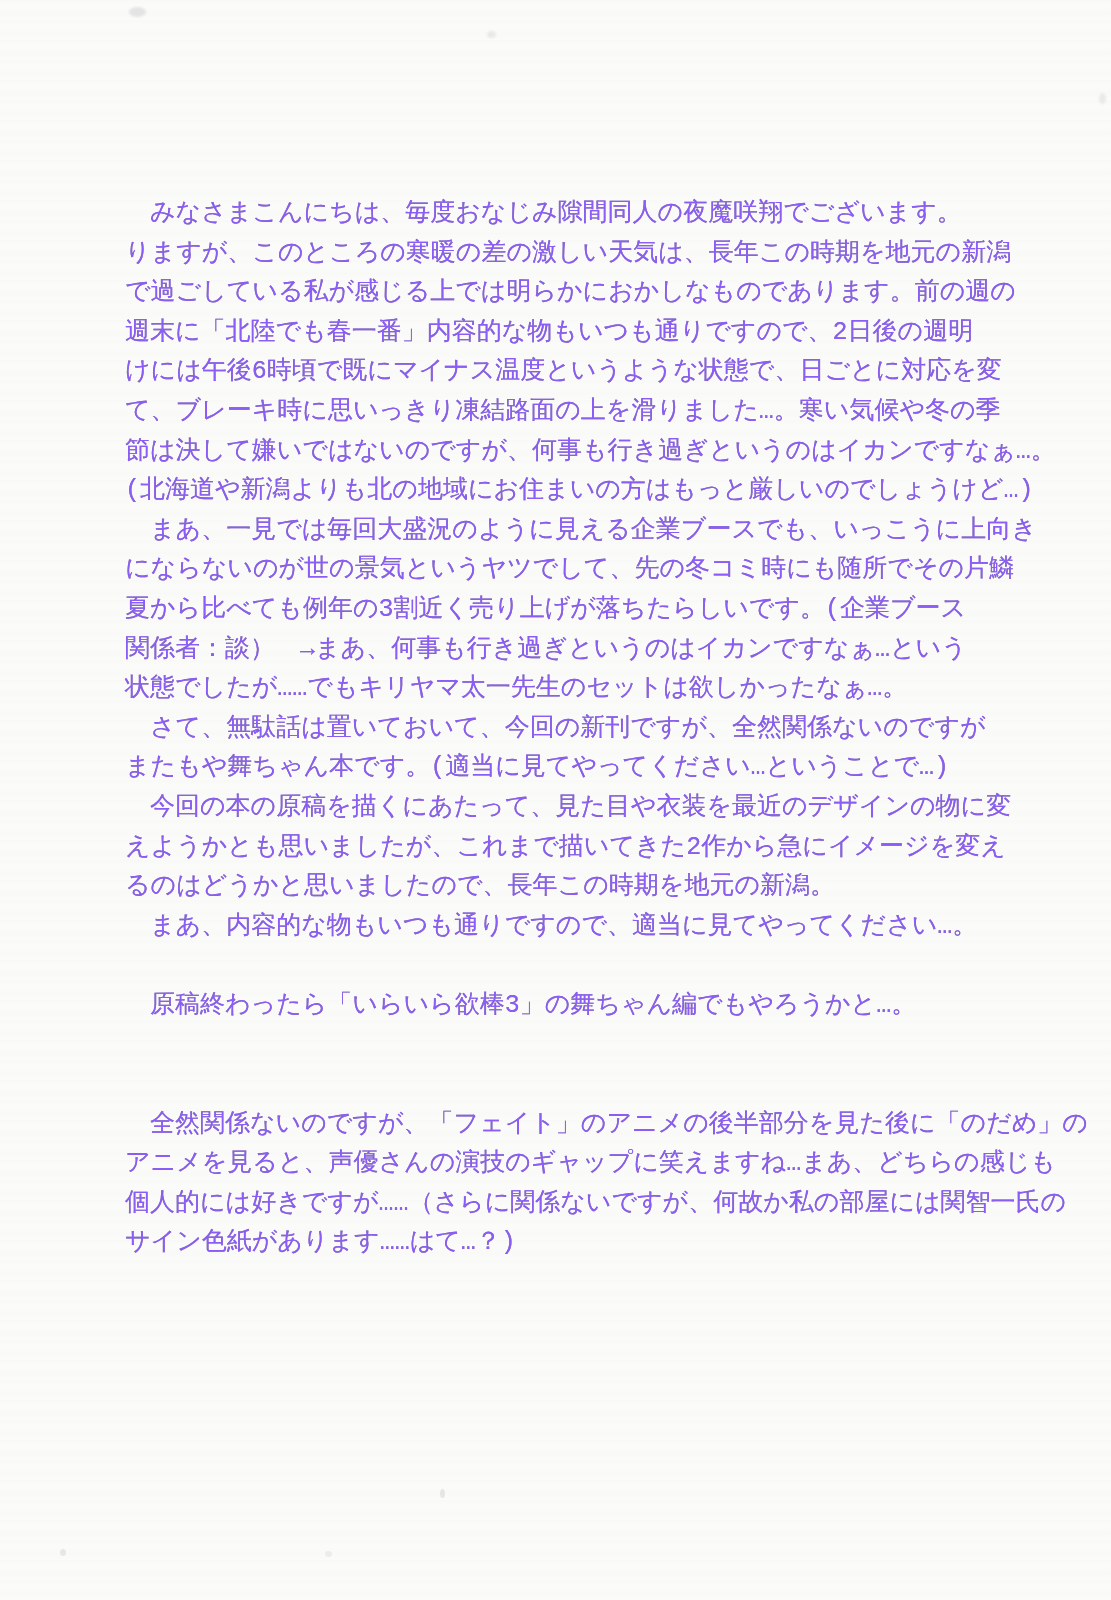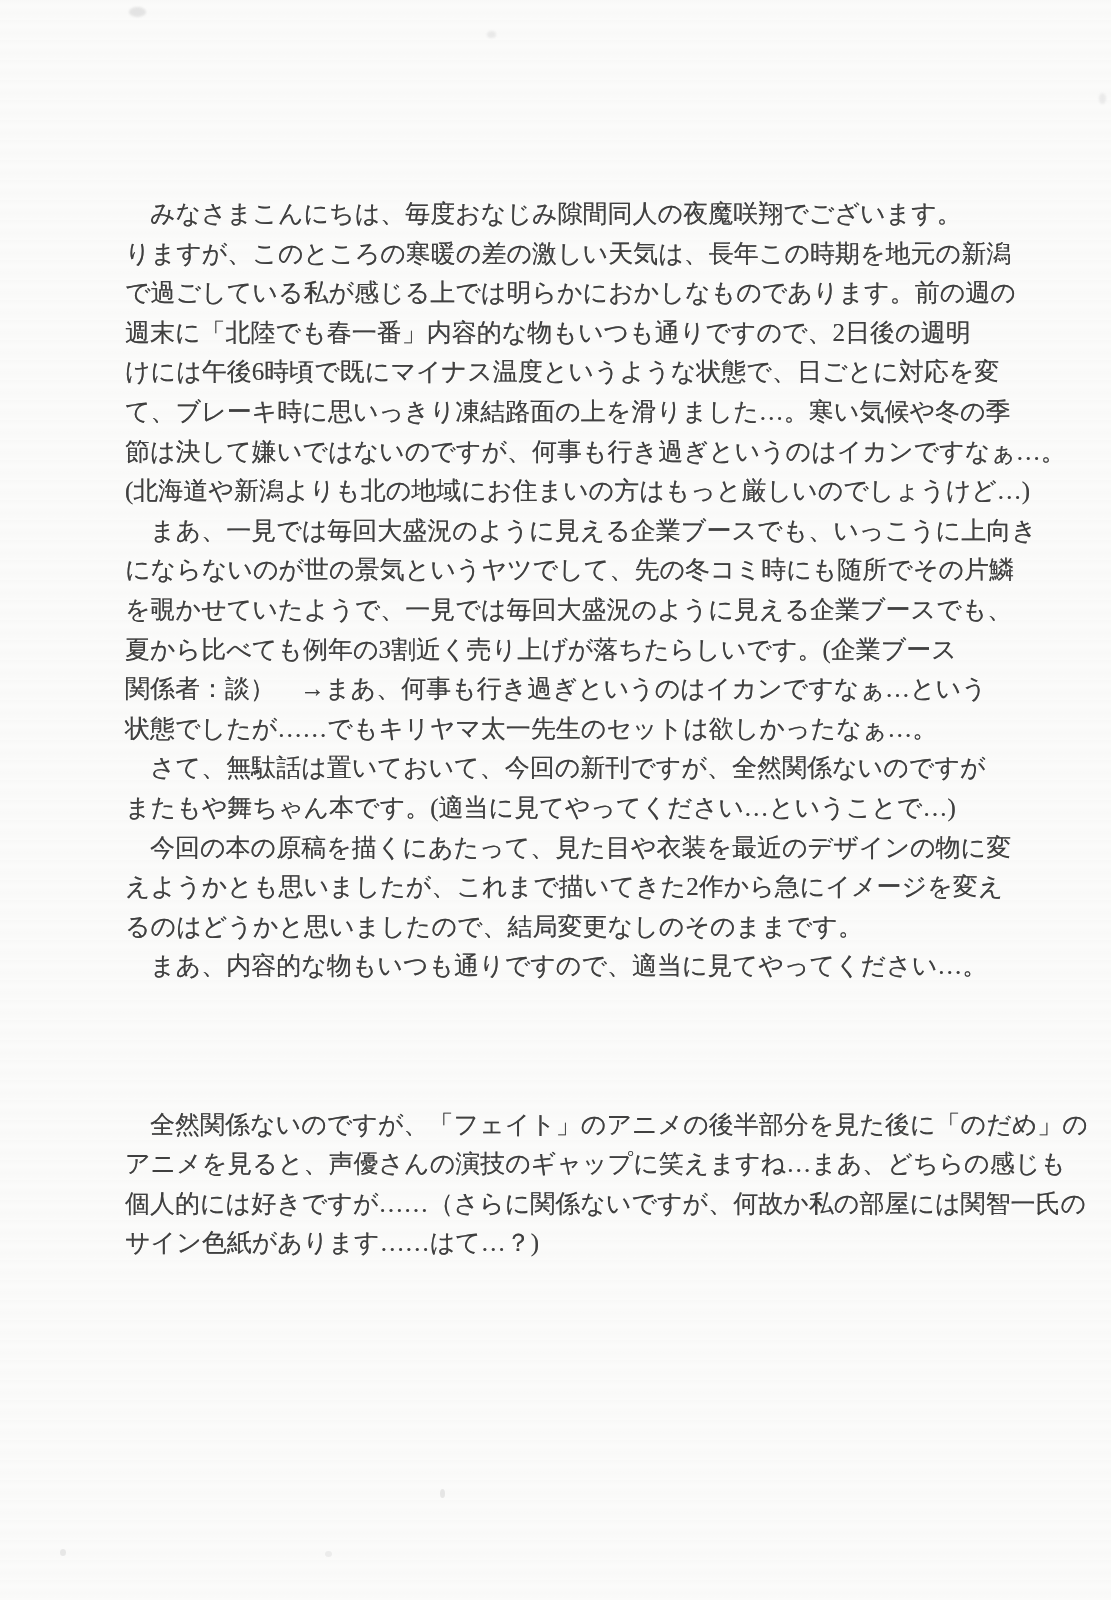--- a/index.html
+++ b/index.html
@@ -52,42 +52,42 @@
   .speck-2 { left: 487px; top: 31px;   width: 9px;  height: 7px;  background: #dedede; opacity: .6;  filter: blur(1px); }
   .speck-3 { left: 1099px; top: 93px;  width: 7px;  height: 11px; background: #e0e0e0; opacity: .6;  filter: blur(1px); }
   .speck-4 { left: 440px; top: 1489px; width: 5px;  height: 9px;  background: #d6d6d6; opacity: .55; filter: blur(.5px); }
   .speck-5 { left: 60px;  top: 1549px; width: 6px;  height: 7px;  background: #d9d9d9; opacity: .55; filter: blur(.5px); }
   .speck-6 { left: 325px; top: 1551px; width: 7px;  height: 6px;  background: #e2e2e2; opacity: .55; filter: blur(.5px); }
 </style>
 </head>
 <body>
 
 <div class="page" style="background: rgb(251, 251, 250);">
-  <div class="textblock" style="color: #404040;">
+  <div class="textblock" style="color: #8b5cf6; font-family: Liberation Mono, monospace;">
       <div class="line">　みなさまこんにちは、毎度おなじみ隙間同人の夜魔咲翔でございます。</div>
       <div class="line">りますが、このところの寒暖の差の激しい天気は、長年この時期を地元の新潟</div>
       <div class="line">で過ごしている私が感じる上では明らかにおかしなものであります。前の週の</div>
       <div class="line">週末に「北陸でも春一番」内容的な物もいつも通りですので、2日後の週明</div>
       <div class="line">けには午後6時頃で既にマイナス温度というような状態で、日ごとに対応を変</div>
       <div class="line">て、ブレーキ時に思いっきり凍結路面の上を滑りました…。寒い気候や冬の季</div>
       <div class="line">節は決して嫌いではないのですが、何事も行き過ぎというのはイカンですなぁ…。</div>
       <div class="line">(北海道や新潟よりも北の地域にお住まいの方はもっと厳しいのでしょうけど…)</div>
       <div class="line">　まあ、一見では毎回大盛況のように見える企業ブースでも、いっこうに上向き</div>
       <div class="line">にならないのが世の景気というヤツでして、先の冬コミ時にも随所でその片鱗</div>
-      <div class="line">を覗かせていたようで、一見では毎回大盛況のように見える企業ブースでも、</div>
       <div class="line">夏から比べても例年の3割近く売り上げが落ちたらしいです。(企業ブース</div>
       <div class="line">関係者：談）　→まあ、何事も行き過ぎというのはイカンですなぁ…という</div>
       <div class="line">状態でしたが……でもキリヤマ太一先生のセットは欲しかったなぁ…。</div>
       <div class="line">　さて、無駄話は置いておいて、今回の新刊ですが、全然関係ないのですが</div>
       <div class="line">またもや舞ちゃん本です。(適当に見てやってください…ということで…)</div>
       <div class="line">　今回の本の原稿を描くにあたって、見た目や衣装を最近のデザインの物に変</div>
       <div class="line">えようかとも思いましたが、これまで描いてきた2作から急にイメージを変え</div>
-      <div class="line">るのはどうかと思いましたので、結局変更なしのそのままです。</div>
+      <div class="line">るのはどうかと思いましたので、長年この時期を地元の新潟。</div>
       <div class="line">　まあ、内容的な物もいつも通りですので、適当に見てやってください…。</div>
       <div class="line">&nbsp;</div>
+      <div class="line">　原稿終わったら「いらいら欲棒3」の舞ちゃん編でもやろうかと…。</div>
       <div class="line">&nbsp;</div>
       <div class="line">&nbsp;</div>
       <div class="line">　全然関係ないのですが、「フェイト」のアニメの後半部分を見た後に「のだめ」の</div>
       <div class="line">アニメを見ると、声優さんの演技のギャップに笑えますね…まあ、どちらの感じも</div>
       <div class="line">個人的には好きですが……（さらに関係ないですが、何故か私の部屋には関智一氏の</div>
       <div class="line">サイン色紙があります……はて…？)</div>
     </div>
 
   <div class="speck speck-1"></div>
   <div class="speck speck-2"></div>

